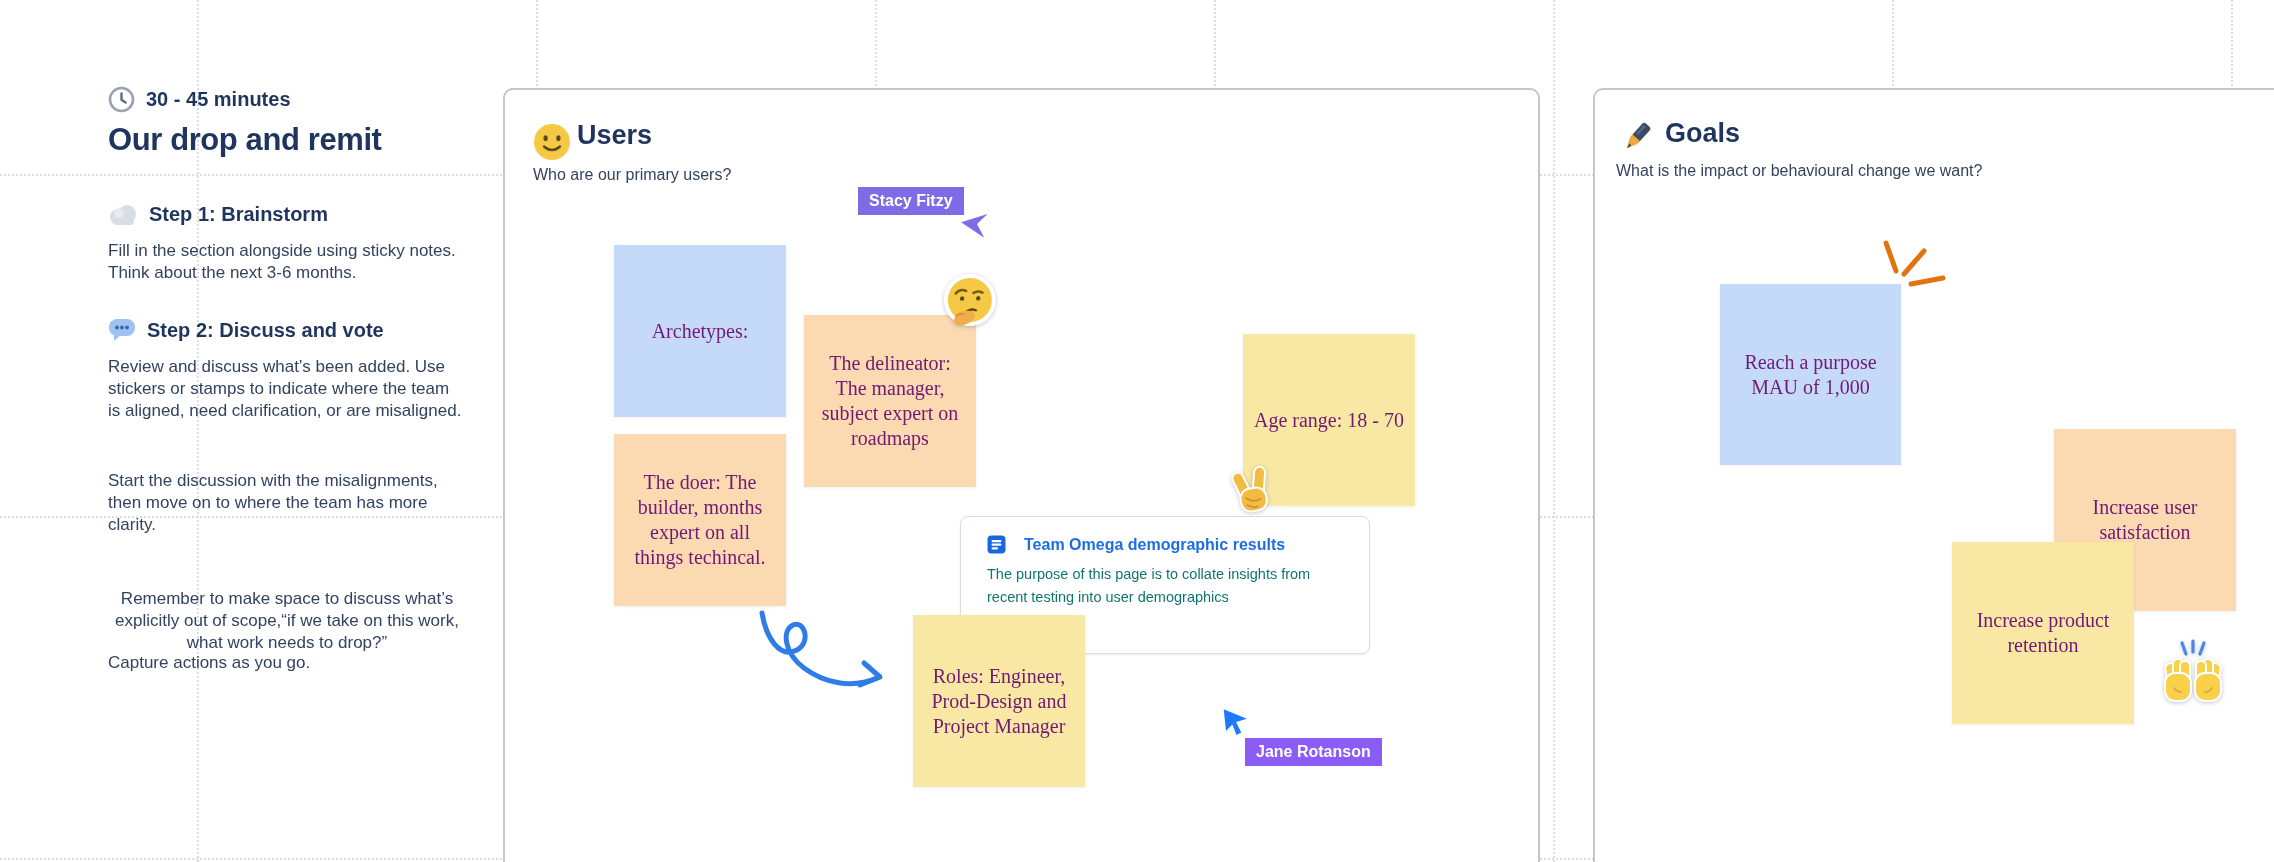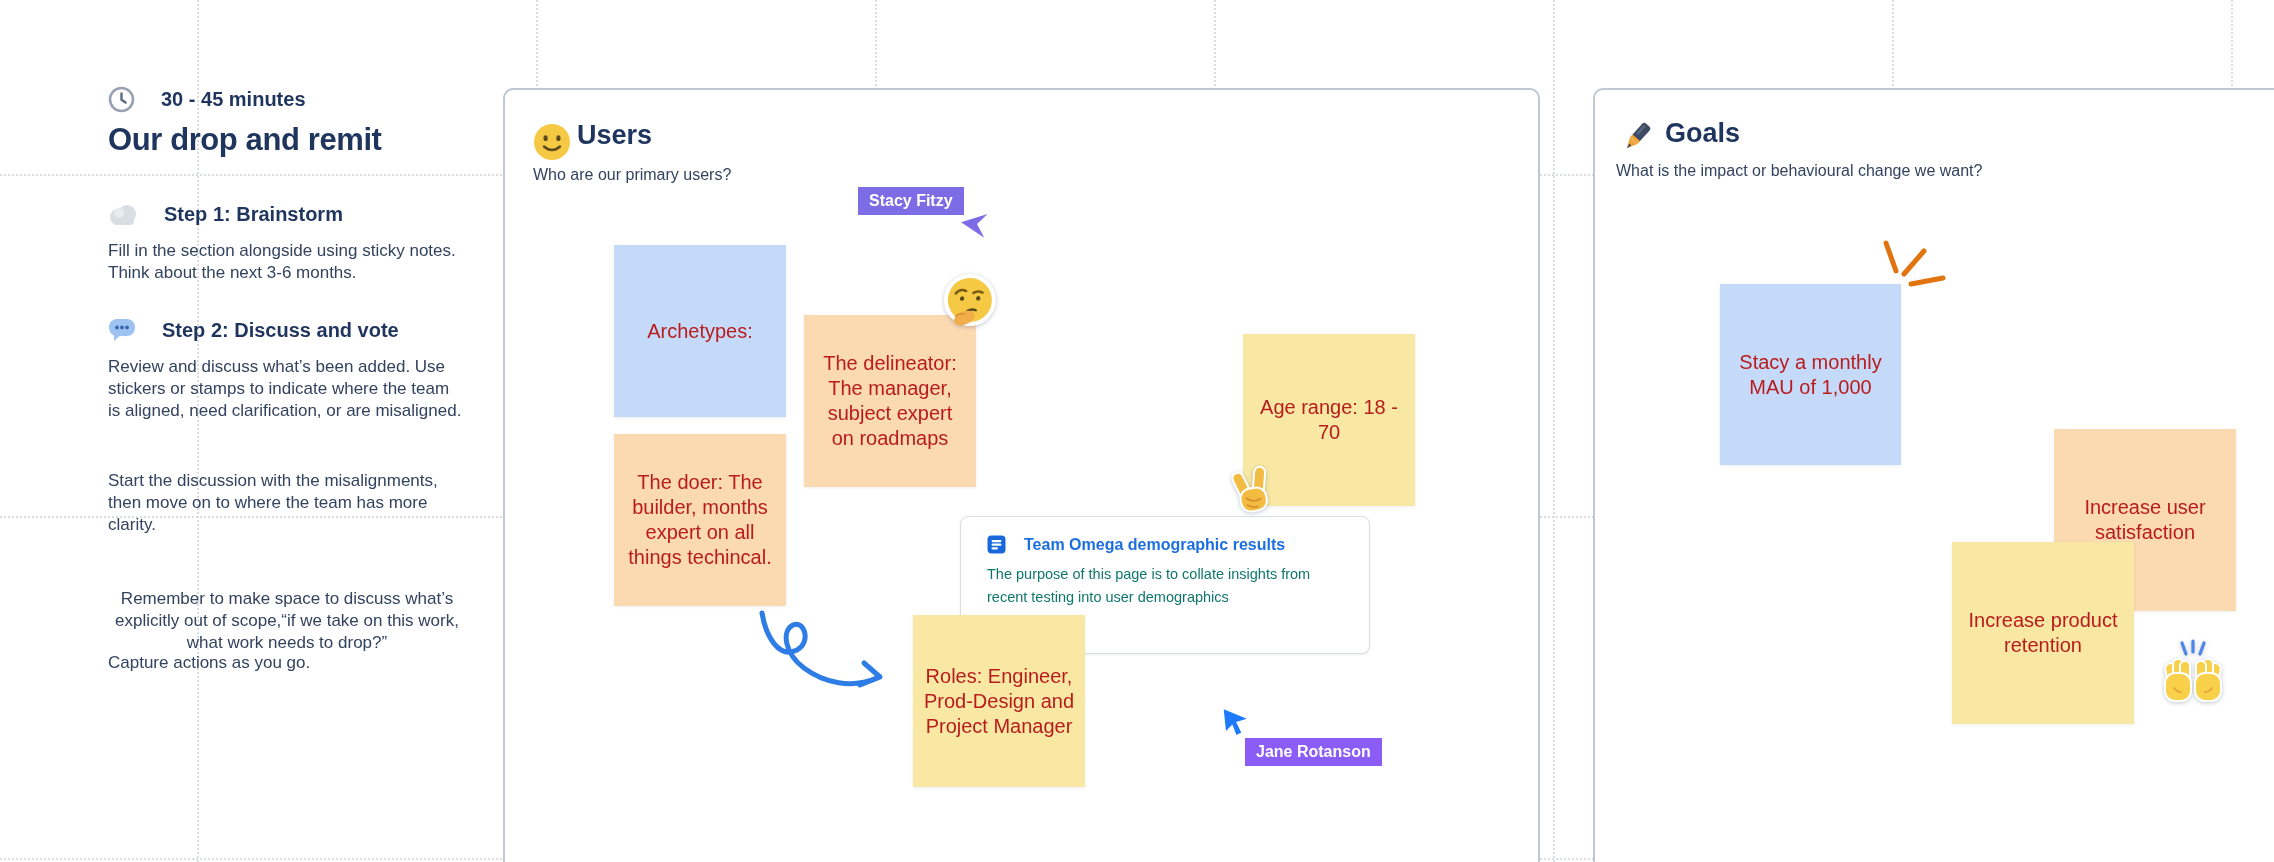--- a/index.html
+++ b/index.html
@@ -12,35 +12,35 @@
     color:#22395E;
   }
   #canvas { position:absolute; inset:0; width:2274px; height:862px; overflow:hidden; }
 
   
   .vline { position:absolute; top:0; bottom:0; width:0; border-left:2px dotted #D9DCE1; z-index:0; }
   .hline { position:absolute; left:0; right:0; height:0; border-top:2px dotted #D9DCE1; z-index:0; }
 
   
   .instr { position:absolute; left:108px; top:0; width:358px; z-index:1; }
-  .instr .row { position:absolute; display:flex; align-items:center; gap:26px; }
+  .instr .row { position:absolute; display:flex; align-items:center; gap:11px; }
   .duration-text { font-size:20px; font-weight:bold; color:#1F355E; }
   .page-title { position:absolute; left:0; top:122px; font-size:31px; font-weight:bold; color:#1F355E; letter-spacing:-0.4px; }
   .step-head { font-size:20px; font-weight:bold; color:#1F355E; }
   .para { position:absolute; left:0; font-size:17px; line-height:22px; color:#33435F; width:358px; }
 
   
   .frame { position:absolute; top:88px; background:#ffffff; border:2px solid #BFC7D3; border-radius:10px; z-index:1; }
   .frame-head-emoji { position:absolute; width:38px; height:38px; }
   .frame-title { position:absolute; font-size:27px; font-weight:bold; color:#1F355E; }
   .frame-subtitle { position:absolute; font-size:16px; color:#33435F; }
 
   
   .sticky { position:absolute; display:flex; align-items:center; justify-content:center; text-align:center;
-            font-size:20px; line-height:25px; color:#b91c1c; padding:10px; box-shadow:0 1px 3px rgba(9,30,66,0.07); }
+            font-size:20px; line-height:25px; color:#701a75; padding:10px; box-shadow:0 1px 3px rgba(9,30,66,0.07);font-family:Liberation Serif, serif; }
   .sticky.blue   { background:#C5DAF9; }
   .sticky.orange { background:#FBD9B1; }
   .sticky.yellow { background:#F9E8A4; }
 
   
   .card { position:absolute; background:#ffffff; border:1.5px solid #D8DCE3; border-radius:8px;
           box-shadow:0 1px 2px rgba(9,30,66,0.08); padding:18px 26px 16px 26px; }
   .card-title-row { display:flex; align-items:center; gap:18px; }
   .card-title { font-size:16px; font-weight:bold; color:#1D6FE0; }
   .card-body { margin-top:9px; font-size:14.5px; line-height:23px; color:#0f766e; width:352px; }
@@ -217,21 +217,21 @@
     <div class="frame-subtitle" style="left:21px; top:72px;">What is the impact or behavioural change we want?</div>
 
     <span class="abs" style="left:285px; top:145px;">
       <svg width="70" height="58" viewBox="0 0 70 58">
         <path d="M6 8 L16 36" fill="none" stroke="#E2740F" stroke-width="5" stroke-linecap="round"></path>
         <path d="M44 16 L24 39" fill="none" stroke="#E2740F" stroke-width="5" stroke-linecap="round"></path>
         <path d="M31 49 L63 43" fill="none" stroke="#E2740F" stroke-width="5" stroke-linecap="round"></path>
       </svg>
     </span>
 
-    <div class="sticky blue" style="left:125px; top:194px; width:181px; height:181px;">Stacy a monthly MAU of 1,000</div>
+    <div class="sticky blue" style="left:125px; top:194px; width:181px; height:181px;">Reach a purpose MAU of 1,000</div>
 
     <div class="sticky orange" style="left:459px; top:339px; width:182px; height:182px;">Increase user satisfaction</div>
 
     <div class="sticky yellow" style="left:357px; top:452px; width:182px; height:182px;">Increase product retention</div>
 
     <span class="abs stk" style="left:562px; top:544px;">
       <svg width="72" height="72" viewBox="0 0 72 72">
         <g stroke="#ffffff" stroke-width="4" style="paint-order:stroke">
           <g>
             <rect x="10" y="30" width="9" height="18" rx="4.5" fill="#F8D04A" transform="rotate(-10 14.5 39)"></rect>

